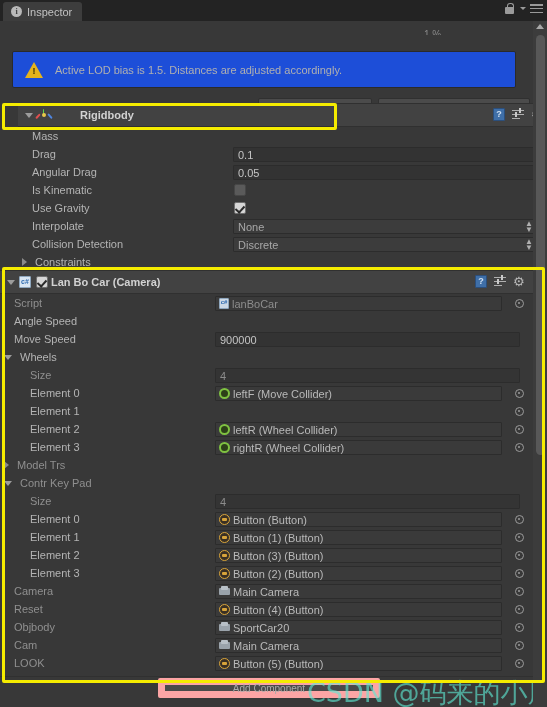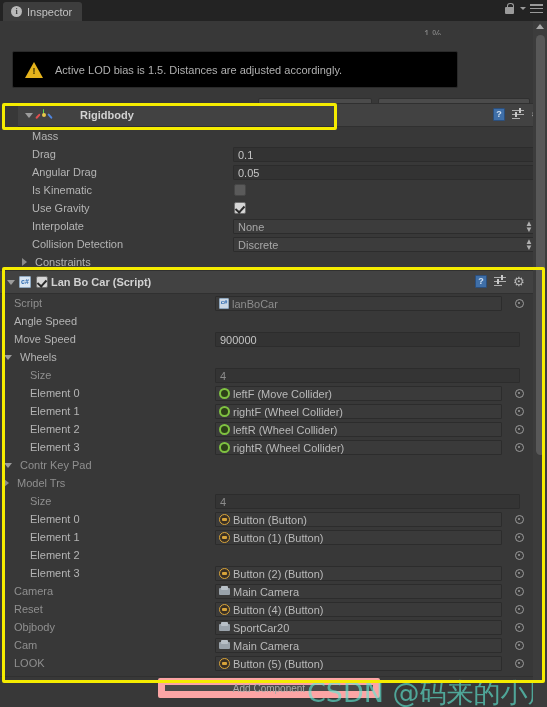--- a/index.html
+++ b/index.html
@@ -32,22 +32,22 @@
   .i-menu .s1{width:13px}.i-menu .s2{width:13px}.i-menu .s3{width:13px}
   .i-caret{width:0;height:0;border-left:3px solid transparent;border-right:3px solid transparent;
        border-top:3px solid #9a9a9a;margin-right:-2px;}
 
   
   .panel{position:absolute;left:0;top:21px;width:547px;height:686px;background:#383838;}
 
   .clip-text{position:absolute;left:424px;top:8px;color:#8a8a8a;font-size:10px;
        height:6px;overflow:hidden;line-height:11px;}
 
-  .helpbox{position:absolute;left:12px;top:30px;width:446px;height:37px;
-       background:#000000;border:1px solid #2a2a2a;border-radius:2px;
+  .helpbox{position:absolute;left:12px;top:30px;width:504px;height:37px;
+       background:#1d4ed8;border:1px solid #2a2a2a;border-radius:2px;
        display:flex;align-items:center;padding-left:12px;box-sizing:border-box;}
   .warn-tri{width:0;height:0;border-left:9px solid transparent;border-right:9px solid transparent;
        border-bottom:16px solid #e5b31c;position:relative;flex:0 0 auto;}
   .warn-tri::after{content:"!";position:absolute;left:-2px;top:4px;width:4px;text-align:center;
        color:#3a3000;font-size:9px;font-weight:bold;font-family:"Liberation Sans",sans-serif;}
   .helpbox .txt{margin-left:12px;color:#b0b0b0;font-size:11px;}
 
   .btnrow{position:absolute;right:17px;top:77px;display:flex;gap:6px;}
   .ubtn{height:18px;background:#4b4b4b;border:1px solid #303030;border-radius:2px;
        color:#c4c4c4;font-size:11px;display:flex;align-items:center;padding:0 7px;
@@ -254,21 +254,21 @@
         </div>
       </div>
     </div>
 
     <div style="position:absolute;left:0;top:249px;width:533px;">
 
       <div class="comp-header">
         <span class="foldout open"></span>
         <span class="i-cs"></span>
         <span class="cbox on" style="margin-left:5px;"></span>
-        <span class="comp-title" style="margin-left:3px;">Lan Bo Car (Script)</span>
+        <span class="comp-title" style="margin-left:3px;">Lan Bo Car (Camera)</span>
         <span class="hdr-icons">
           <span class="i-help"></span>
           <span class="i-preset">
             <span class="l1"></span>
               <span class="l2"></span>
               <span class="l3"></span>
             <span class="k1"></span>
               <span class="k2"></span>
           </span>
           <span class="i-gear">⚙</span>
@@ -308,54 +308,50 @@
         <div class="row">
           <span class="lbl lbl-i1">Element 0</span>
           <span class="objfield">
             <span class="i-wheel"></span>
             <span>leftF (Move Collider)</span>
           </span>
           <span class="picker"></span>
         </div>
         <div class="row">
           <span class="lbl lbl-i1">Element 1</span>
-          <span class="objfield">
-            <span class="i-wheel"></span>
-            <span>rightF (Wheel Collider)</span>
-          </span>
           <span class="picker"></span>
         </div>
         <div class="row">
           <span class="lbl lbl-i1">Element 2</span>
           <span class="objfield">
             <span class="i-wheel"></span>
             <span>leftR (Wheel Collider)</span>
           </span>
           <span class="picker"></span>
         </div>
         <div class="row">
           <span class="lbl lbl-i1">Element 3</span>
           <span class="objfield">
             <span class="i-wheel"></span>
             <span>rightR (Wheel Collider)</span>
           </span>
           <span class="picker"></span>
         </div>
 
         <div class="row">
+          <span class="foldout closed" style="margin-left:4px;"></span>
+          <span class="lbl lbl-fold dim">Model Trs</span>
+        </div>
+
+        <div class="row">
           <span class="foldout open" style="margin-left:4px;"></span>
           <span class="lbl lbl-fold dim">Contr Key Pad</span>
         </div>
 
         <div class="row">
-          <span class="foldout closed" style="margin-left:4px;"></span>
-          <span class="lbl lbl-fold dim">Model Trs</span>
-        </div>
-
-        <div class="row">
           <span class="lbl lbl-i1 dim">Size</span>
           <span class="field dim">4</span>
         </div>
 
         <div class="row">
           <span class="lbl lbl-i1">Element 0</span>
           <span class="objfield">
             <span class="i-button"></span>
             <span>Button (Button)</span>
           </span>
@@ -364,20 +360,24 @@
         <div class="row">
           <span class="lbl lbl-i1">Element 1</span>
           <span class="objfield">
             <span class="i-button"></span>
             <span>Button (1) (Button)</span>
           </span>
           <span class="picker"></span>
         </div>
         <div class="row">
           <span class="lbl lbl-i1">Element 2</span>
+          <span class="objfield">
+            <span class="i-button"></span>
+            <span>Button (3) (Button)</span>
+          </span>
           <span class="picker"></span>
         </div>
         <div class="row">
           <span class="lbl lbl-i1">Element 3</span>
           <span class="objfield">
             <span class="i-button"></span>
             <span>Button (2) (Button)</span>
           </span>
           <span class="picker"></span>
         </div>

